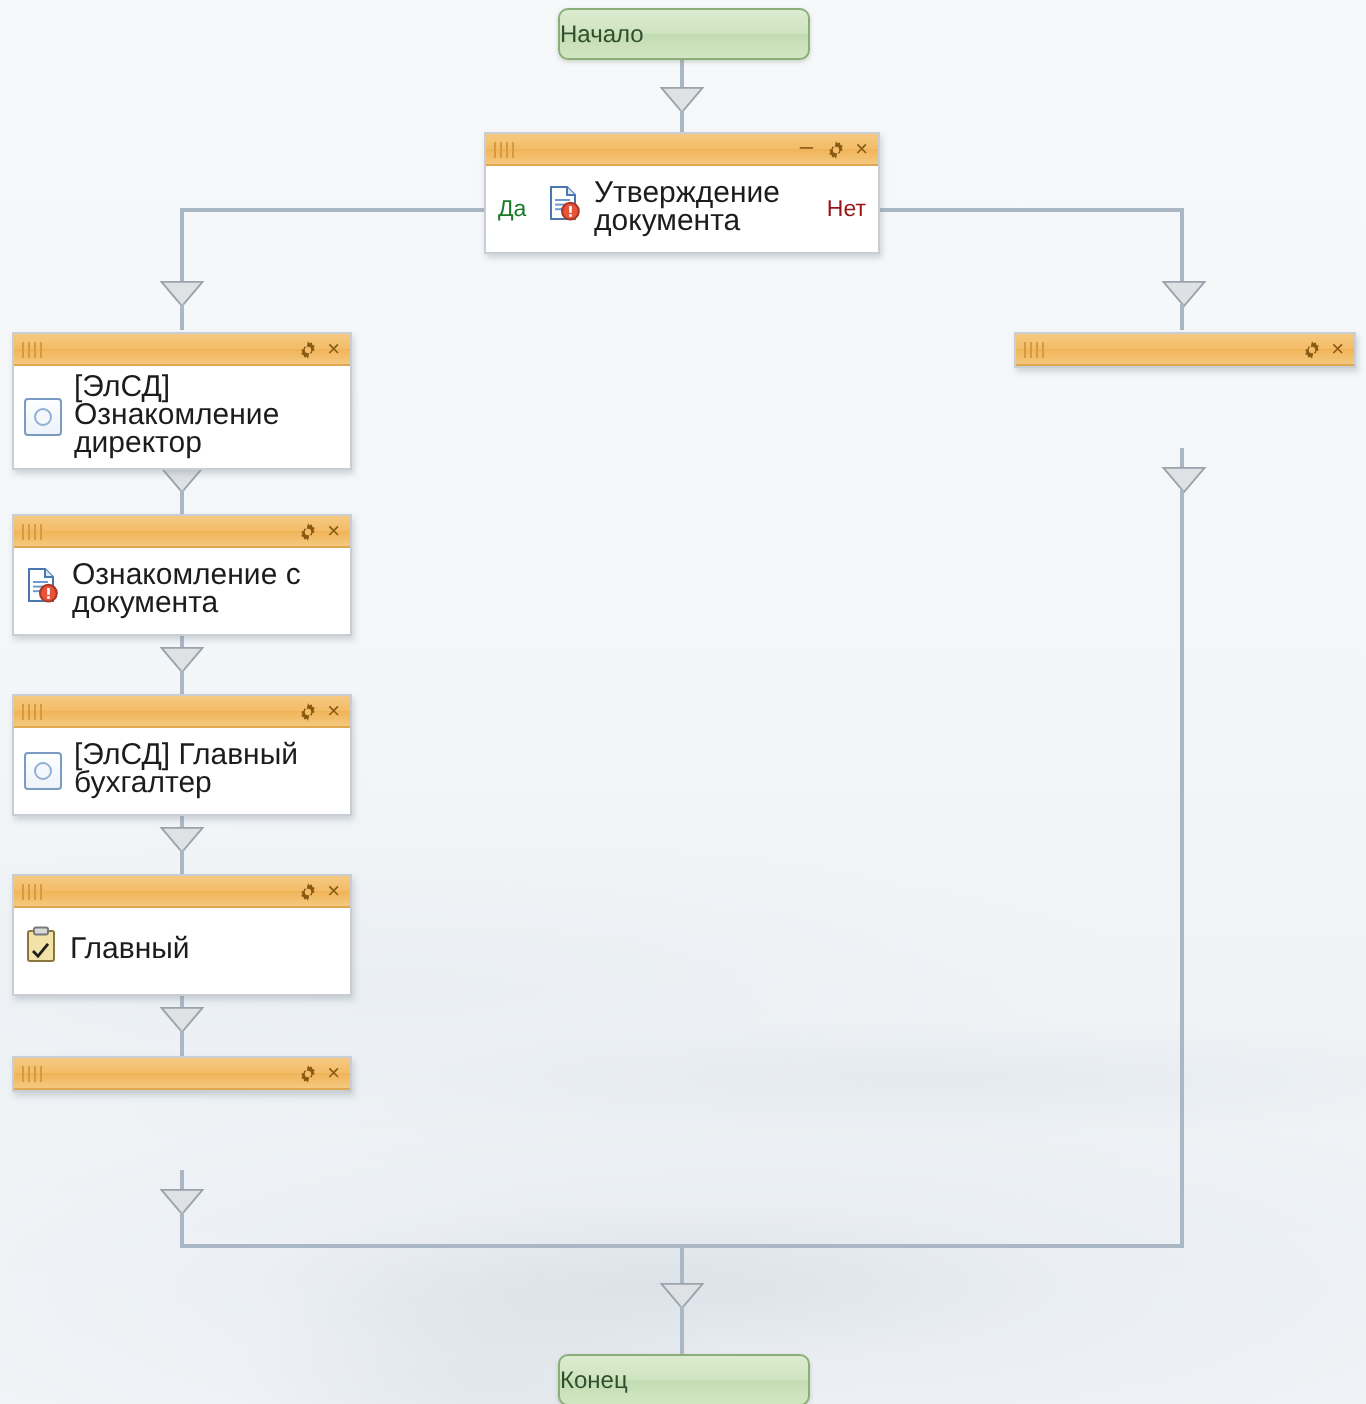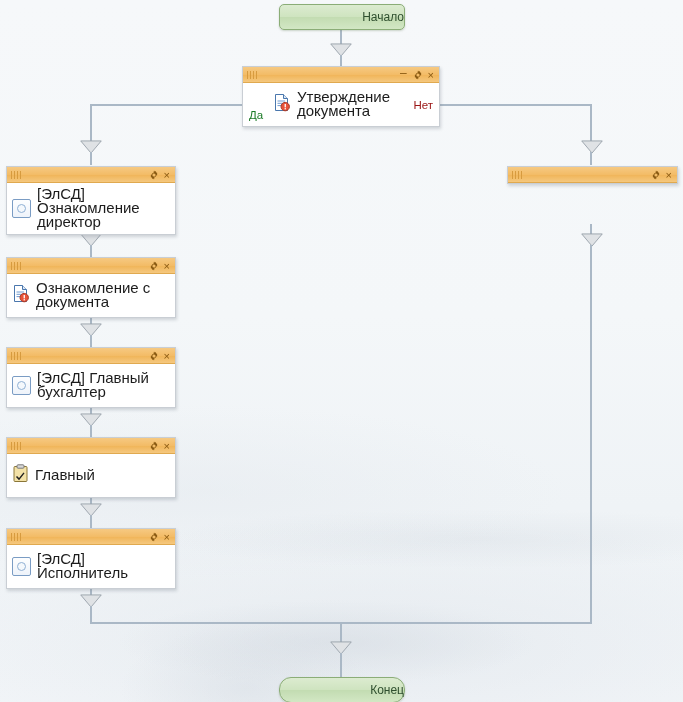--- a/index.html
+++ b/index.html
@@ -33,21 +33,21 @@
   .arrow-outline{
     position:absolute;width:24px;height:14px;
   }
 
   
   .terminal{
     position:absolute;height:24px;border-radius:5px;
     border:1px solid #8bad77;
     background:linear-gradient(180deg,#dcebd0 0%,#cfe4c0 48%,#c3dcb2 52%,#d2e7c4 100%);
     box-shadow:0 1px 2px rgba(120,140,110,.35);
-    display:flex;align-items:center;justify-content:flex-end;
+    display:flex;align-items:center;justify-content:flex-start;
     font-size:12px;color:#2f4f2f;
   }
 
   
   .node{
     position:absolute;
     border:1px solid #c9ced4;
     background:#ffffff;
     box-shadow:1px 2px 3px rgba(120,130,140,.30);
   }
@@ -80,21 +80,21 @@
   .node-label{font-size:15px;color:#1c1c1c;line-height:14px;}
 
   
   .decision .node-body{
     justify-content:center;position:relative;padding:4px 30px 5px 30px;
   }
   .br-yes,.br-no{
     position:absolute;top:50%;transform:translateY(-50%);
     font-size:11.5px;
   }
-  .br-yes{left:6px;color:#1b7a26;margin-top:10px;}
+  .br-yes{left:6px;color:#1b7a26;}
   .br-no{right:6px;color:#9a1414;}
 
   
   .ico{flex:0 0 auto;display:block;}
   .ico-sq{
     width:17px;height:17px;border:1px solid #7a9cc4;border-radius:2px;
     background:linear-gradient(180deg,#fdfeff,#eef3fa);
     display:flex;align-items:center;justify-content:center;
   }
   .ico-sq .dot{
@@ -346,26 +346,20 @@
       <span class="title-btns">
         <span class="gear">
           <svg width="10" height="10" viewBox="0 0 10 10">
             <path d="M5 0.6l.7 1.0 1.2-.3.3 1.2 1.2.4-.6 1.1.6 1.1-1.2.4-.3 1.2-1.2-.3L5 9.4 4.3 8.4l-1.2.3-.3-1.2-1.2-.4.6-1.1-.6-1.1 1.2-.4.3-1.2 1.2.3z" fill="#8a5a12"></path>
             <circle cx="5" cy="5" r="1.6" fill="#f3bc67"></circle>
           </svg>
         </span>
         <span class="tbtn">×</span>
       </span>
     </div>
-    <div class="node-body">
-      <span class="ico ico-sq">
-          <span class="dot"></span>
-        </span>
-      <span class="node-label">[ЭлСД] Исполнитель</span>
-    </div>
   </div>
 
   <div class="node" style="left:507px;top:166px;width:169px;">
     <div class="node-title">
       <span class="grip">
           <i></i>
           <i></i>
           <i></i>
           <i></i>
         </span>
@@ -374,16 +368,16 @@
           <svg width="10" height="10" viewBox="0 0 10 10">
             <path d="M5 0.6l.7 1.0 1.2-.3.3 1.2 1.2.4-.6 1.1.6 1.1-1.2.4-.3 1.2-1.2-.3L5 9.4 4.3 8.4l-1.2.3-.3-1.2-1.2-.4.6-1.1-.6-1.1 1.2-.4.3-1.2 1.2.3z" fill="#8a5a12"></path>
             <circle cx="5" cy="5" r="1.6" fill="#f3bc67"></circle>
           </svg>
         </span>
         <span class="tbtn">×</span>
       </span>
     </div>
   </div>
 
-  <div class="terminal" style="left:279px;top:677px;width:124px;border-radius:12px;">
+  <div class="terminal" style="left:279px;top:677px;width:124px;">
     <span>Конец</span>
   </div>
 </div>
 
 </body></html>

